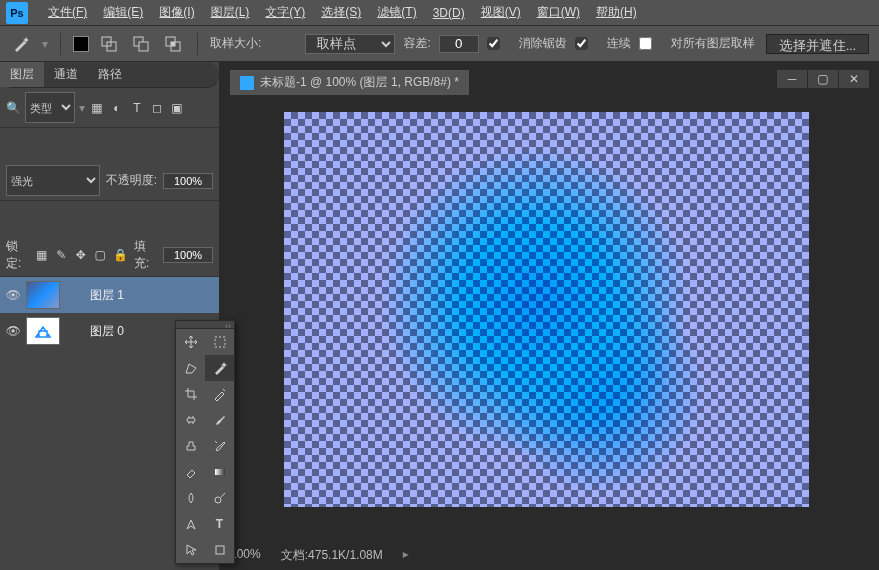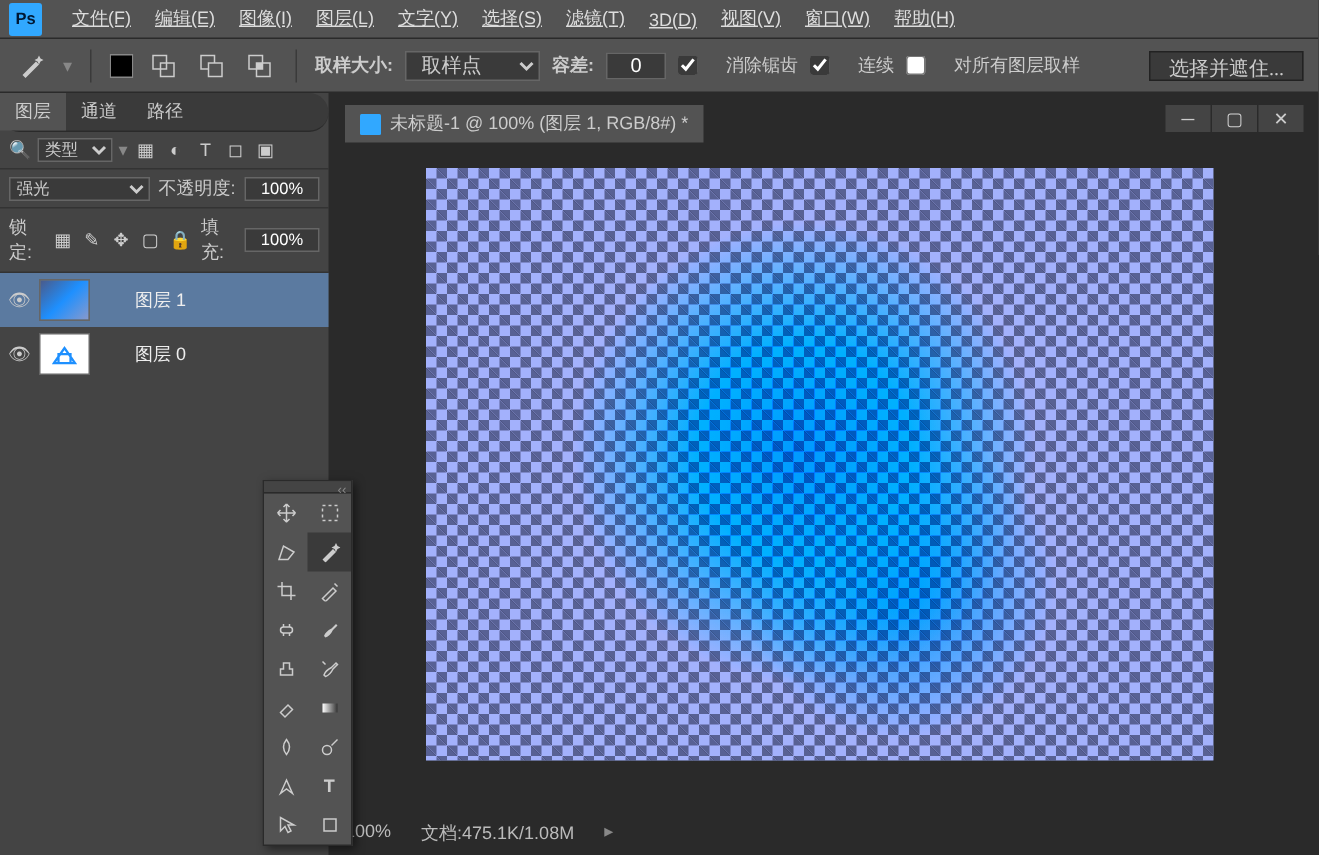--- a/index.html
+++ b/index.html
@@ -8,39 +8,39 @@
     
     .menubar { background: #535353; height: 26px; display: flex; align-items: center; padding: 0 6px; border-bottom: 1px solid #2a2a2a; }
     .logo { width: 22px; height: 22px; background: #31a8ff; display: flex; align-items: center; justify-content: center; border-radius: 2px; margin-right: 12px; }
     .menu-item { color: #ddd; padding: 4px 8px; cursor: pointer; text-decoration: underline; }
     
     
     .optbar { background: #535353; height: 36px; display: flex; align-items: center; padding: 0 10px; gap: 8px; border-bottom: 1px solid #2a2a2a; }
     .tool-icon { width: 24px; height: 20px; display: flex; align-items: center; justify-content: center; cursor: pointer; }
     .swatch-sq { width: 16px; height: 16px; background: #000; border: 1px solid #888; }
     .vsep { width: 1px; height: 22px; background: #3a3a3a; margin: 0 4px; }
-    .opt-label { color: #ccc; font-weight: bold; }
-    .opt-select { background: #3a3a3a; color: #ccc; border: 1px solid #666; height: 20px; padding: 0 18px 0 6px; }
+    .opt-label { color: #ccc; }
+    .opt-select { background: #3a3a3a; color: #ccc; border: 1px solid #666; height: 20px; padding: 0 18px 0 6px; margin-left: 36px; }
     .opt-input { background: #3a3a3a; color: #fff; border: 1px solid #666; width: 40px; height: 18px; text-align: center; }
     .chk { display: flex; align-items: center; gap: 19px; }
     .chk input { accent-color: #3a3a3a; }
     .btn { background: #3a3a3a; color: #ccc; border: 1px solid #222; padding: 2px 12px; height: 20px; cursor: pointer; margin-left: auto; font-family: Liberation Serif, serif; }
     
     
     .main { display: flex; height: calc(570px - 62px); }
     
     
     .layers-panel { width: 220px; background: #444; border-right: 1px solid #2a2a2a; display: flex; flex-direction: column; }
     .panel-tabs { display: flex; background: #3a3a3a; border-bottom: 1px solid #2a2a2a; border-radius: 13px; }
     .panel-tab { padding: 4px 10px; cursor: pointer; }
     .panel-tab.active { background: #535353; }
     .panel-controls { padding: 4px 6px; display: flex; flex-wrap: wrap; gap: 4px; align-items: center; border-bottom: 1px solid #333; }
-    .pc-select { background: #3a3a3a; color: #ccc; border: 1px solid #666; height: 16px; font-size: 11px; flex: 1; }
+    .pc-select { background: #3a3a3a; color: #ccc; border: 1px solid #666; height: 31px; font-size: 11px; flex: 1; }
     .pc-icon { width: 16px; height: 16px; display: flex; align-items: center; justify-content: center; }
-    .row2 { display: flex; padding: 4px 6px; gap: 6px; align-items: center; border-bottom: 1px solid #333; }
+    .row2 { display: flex; padding: 4px 6px; gap: 6px; align-items: center; border-bottom: 1px solid #333; margin-top: 33px; }
     .pc-input { background: #3a3a3a; color: #fff; border: 1px solid #666; width: 50px; height: 16px; font-size: 11px; text-align: center; }
     .layer-list { flex: 1; }
     .layer-item { display: flex; align-items: center; padding: 4px 6px; gap: 6px; cursor: pointer; }
     .layer-item.selected { background: #5b7aa0; }
     .eye { width: 14px; height: 14px; display: flex; align-items: center; justify-content: center; }
     .thumb { width: 34px; height: 28px; border: 1px solid #666; background: #8899bb; display: flex; align-items: center; justify-content: center; }
     .layer-name { color: #eee; margin-left: 24px; }
     
     
     .tool-palette { position: absolute; left: 175px; top: 320px; width: 60px; background: #535353; border: 1px solid #2a2a2a; box-shadow: 2px 2px 6px rgba(0,0,0,0.5); }

